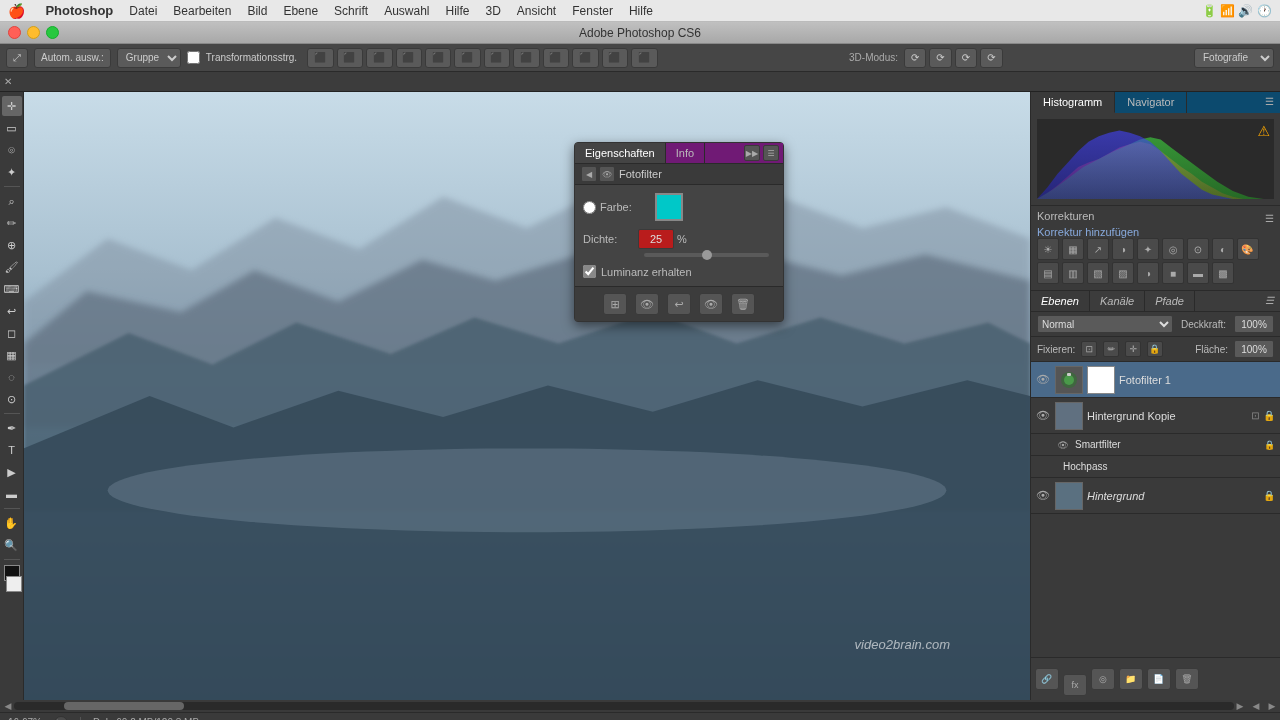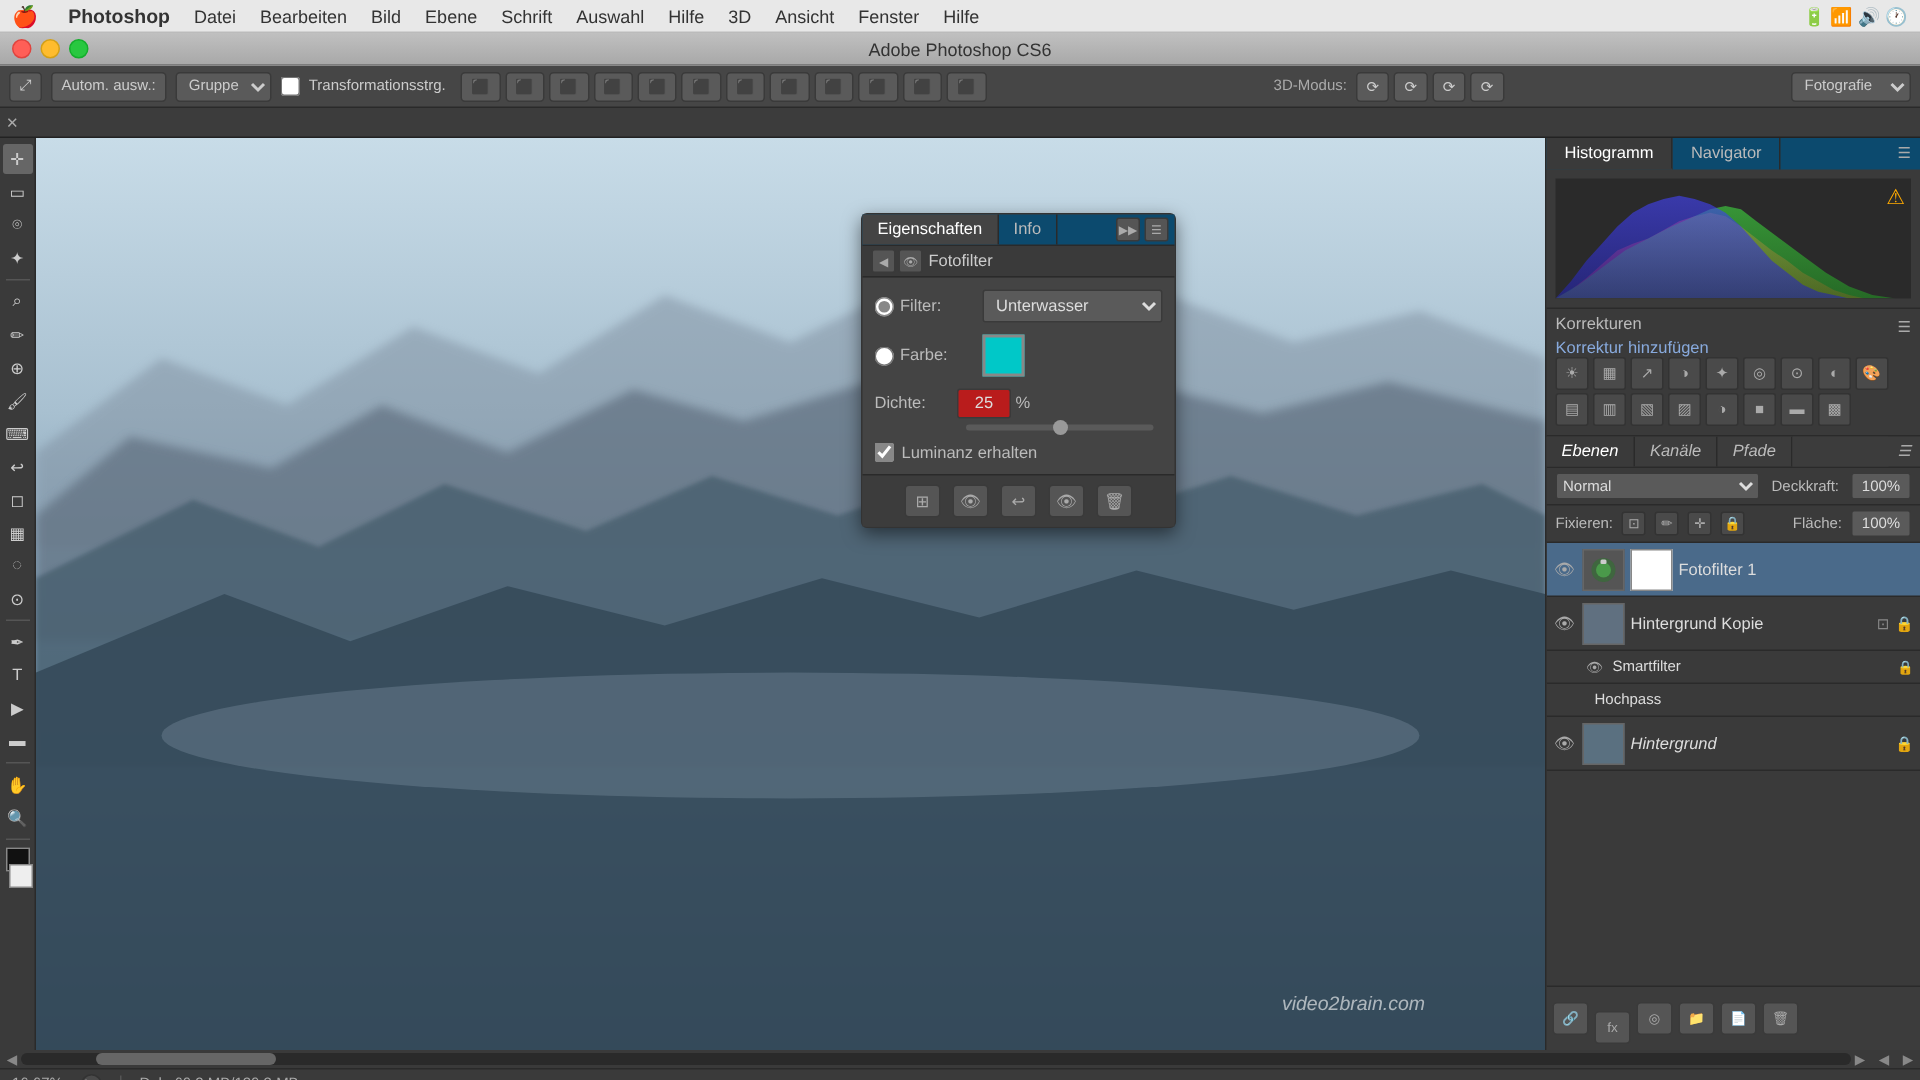--- a/index.html
+++ b/index.html
@@ -175,26 +175,26 @@
     }
     .status-sep { width: 1px; height: 12px; background: #555; }
 
     
     #hscroll { height: 12px; background: #3a3a3a; display: flex; align-items: center; padding: 0 2px; }
     .scroll-track { flex: 1; height: 8px; background: #2a2a2a; border-radius: 4px; position: relative; }
     .scroll-thumb { width: 120px; height: 8px; background: #666; border-radius: 4px; position: absolute; left: 50px; }
     .scroll-arrow { width: 12px; height: 12px; color: #888; font-size: 9px; cursor: pointer; display: flex; align-items: center; justify-content: center; }
 
     
-    #watermark { position: absolute; bottom: 24px; right: 80px; font-size: 13px; color: rgba(255,255,255,0.6); font-style: italic; margin-top: 12px; }
+    #watermark { position: absolute; bottom: 48px; right: 80px; font-size: 13px; color: rgba(255,255,255,0.6); font-style: italic; margin-top: 12px; }
 
     
     #canvas-wrapper { position: relative; flex: 1; overflow: hidden; }
 
-    .panel-tabs-row { display: flex; align-items: flex-start; background: #0c4a6e; border-bottom: 1px solid #2a2a2a; }
+    .panel-tabs-row { display: flex; align-items: flex-start; background: #701a75; border-bottom: 1px solid #2a2a2a; }
 
     .slider-row { display: flex; align-items: center; width: 100%; }
   </style>
 </head>
 <body>
 
 <div id="menubar">
   <span class="apple">🍎</span>
   <span class="app-name">Photoshop</span>
   <span class="menu-item">Datei</span>
@@ -345,27 +345,20 @@
       </div>
 
       <div class="panel-header-row">
         <div class="panel-icon-btn">◀</div>
         <div class="panel-icon-btn" style="margin-left:2px;">👁</div>
         <span class="panel-title">Fotofilter</span>
       </div>
 
       <div class="panel-body">
 
-        <div class="panel-row">
-          <input type="radio" class="radio-btn" name="filtertype" checked="" style="">
-          <span class="panel-label">Filter:</span>
-          <select class="panel-select">
-            <option>Unterwasser</option>
-          </select>
-        </div>
 
         <div class="panel-row">
           <input type="radio" class="radio-btn" name="filtertype" style="">
           <span class="panel-label">Farbe:</span>
           <div class="color-swatch" style="background:#00c8c8;"></div>
         </div>
 
         <div class="panel-density-row">
           <span class="density-label">Dichte:</span>
           <input type="text" class="density-input" value="25" style="">

